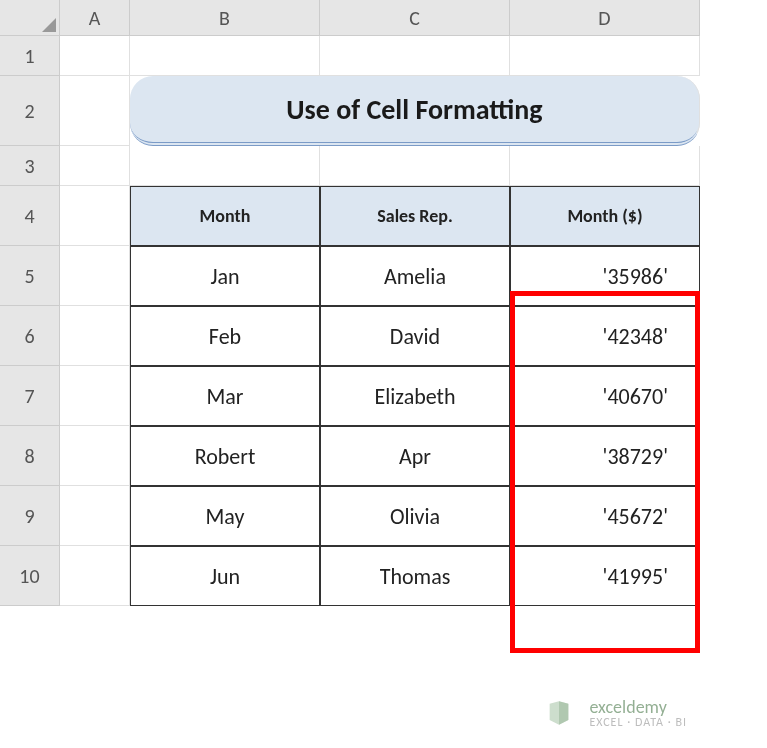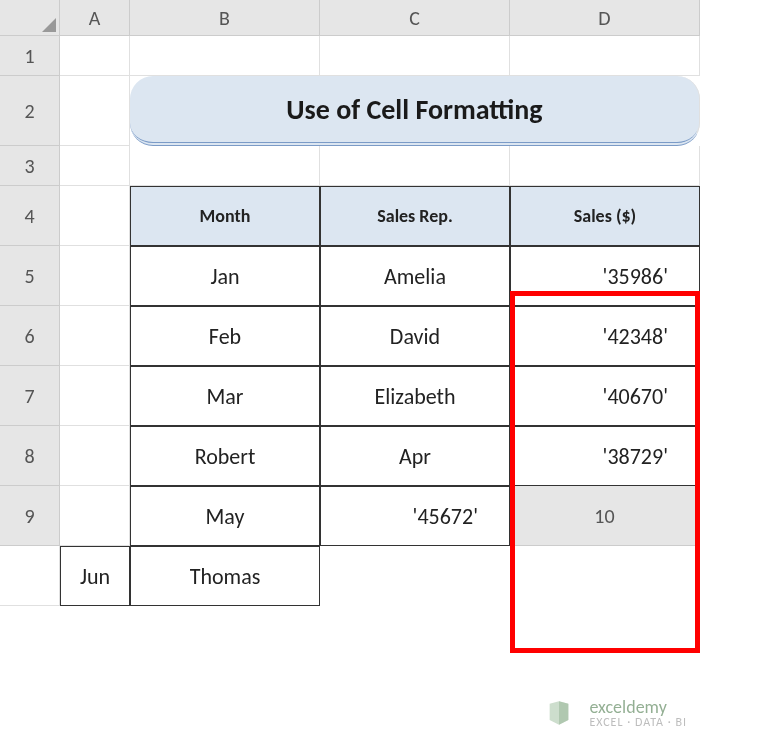--- a/index.html
+++ b/index.html
@@ -146,21 +146,21 @@
   <div class="row-header">3</div>
   <div class="cell"></div>
   <div class="cell"></div>
   <div class="cell"></div>
   <div class="cell"></div>
 
   <div class="row-header">4</div>
   <div class="cell"></div>
   <div class="cell table-header">Month</div>
   <div class="cell table-header">Sales Rep.</div>
-  <div class="cell table-header">Sales ($)</div>
+  <div class="cell table-header">Month ($)</div>
 
   <div class="row-header">5</div>
   <div class="cell"></div>
   <div class="cell table-cell">Jan</div>
   <div class="cell table-cell">Amelia</div>
   <div class="cell table-cell-right">'35986'</div>
 
   <div class="row-header">6</div>
   <div class="cell"></div>
   <div class="cell table-cell">Feb</div>
@@ -175,26 +175,28 @@
 
   <div class="row-header">8</div>
   <div class="cell"></div>
   <div class="cell table-cell">Robert</div>
   <div class="cell table-cell">Apr</div>
   <div class="cell table-cell-right">'38729'</div>
 
   <div class="row-header">9</div>
   <div class="cell"></div>
   <div class="cell table-cell">May</div>
+  <div class="cell table-cell">Olivia</div>
   <div class="cell table-cell-right">'45672'</div>
 
   <div class="row-header">10</div>
   <div class="cell"></div>
   <div class="cell table-cell">Jun</div>
   <div class="cell table-cell">Thomas</div>
+  <div class="cell table-cell-right">'41995'</div>
 </div>
 
 <div class="highlight-box" style="left:510px;top:291px;width:190px;height:362px;"></div>
 
 <div class="watermark">
   <svg class="watermark-icon" viewBox="0 0 24 24" fill="none">
     <path d="M4 4 L12 2 L20 4 L20 18 L12 22 L4 18 Z" fill="#7ea87e" opacity="0.7"></path>
     <path d="M12 2 L20 4 L20 18 L12 22 Z" fill="#5a8a5a" opacity="0.7"></path>
   </svg>
   <div class="watermark-text">

